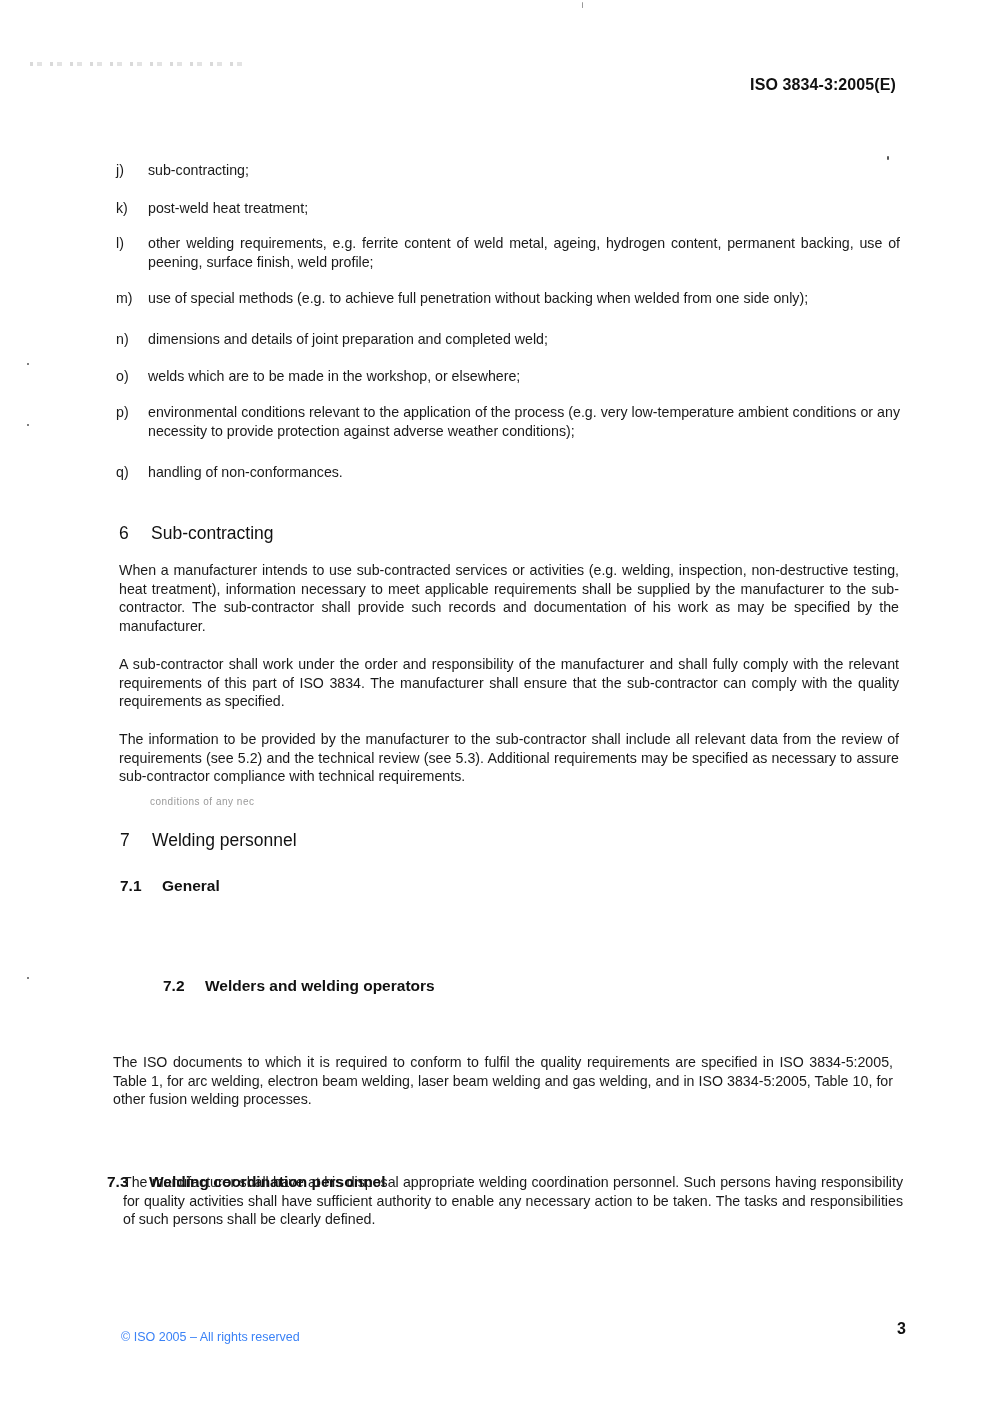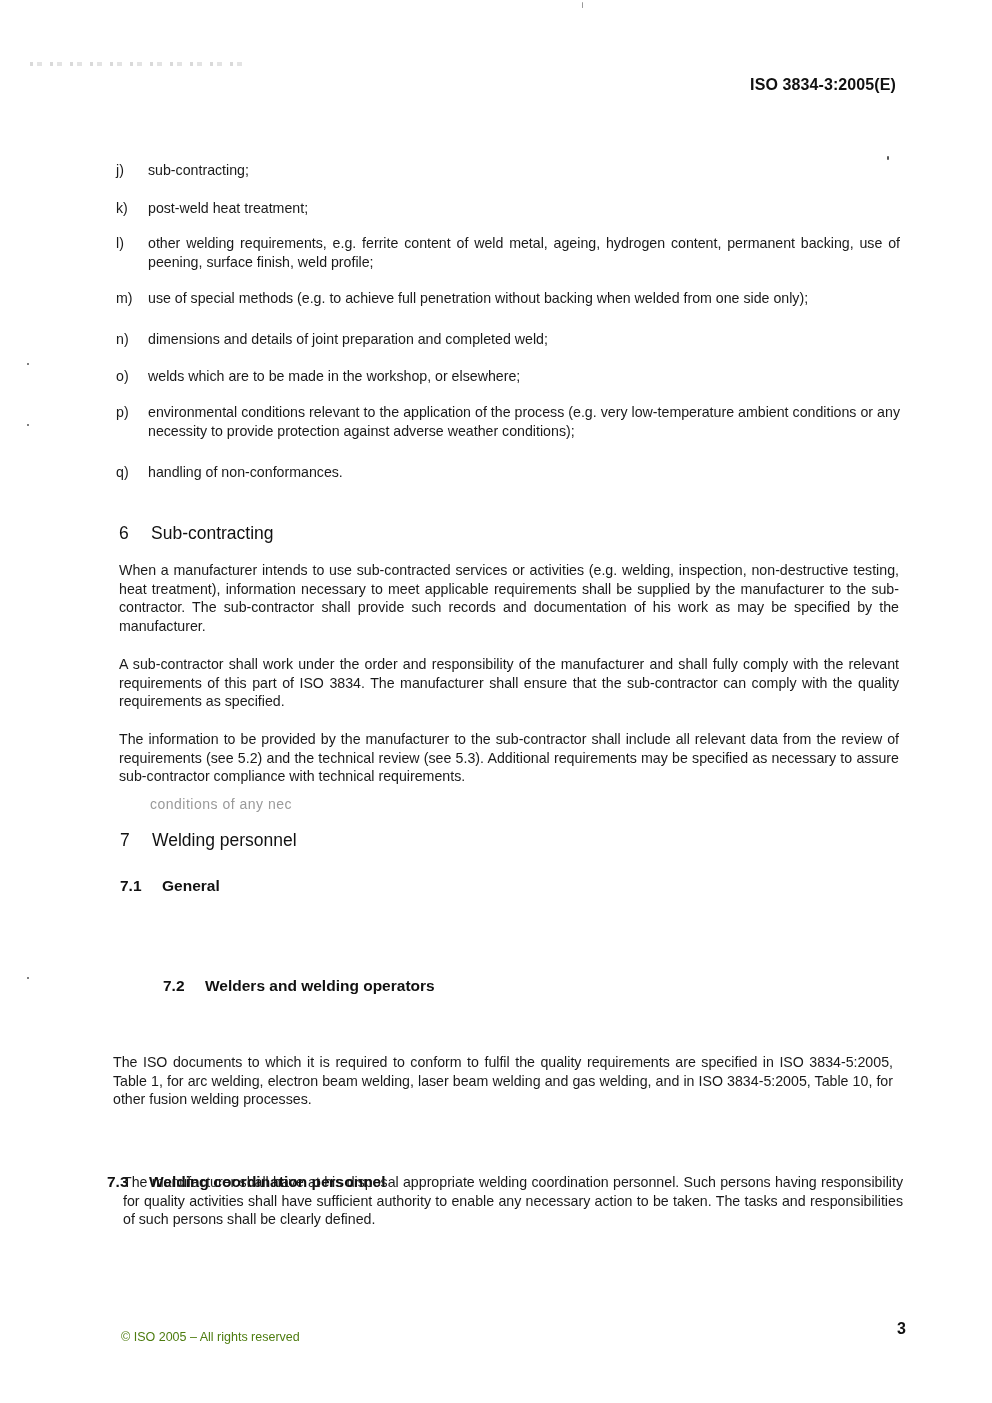--- a/index.html
+++ b/index.html
@@ -90,30 +90,30 @@
       width: 780px;
       font-size: 14.2px;
       line-height: 18.5px;
       text-align: justify;
       text-align-last: left;
     }
     .ghost {
       position: absolute;
       left: 150px;
       top: 796px;
-      font-size: 14px;
+      font-size: 10px;
       color: #9a9a9a;
       letter-spacing: 0.5px;
     }
     .footer-copy {
       position: absolute;
       left: 121px;
       top: 1330px;
       font-size: 12.5px;
-      color: #4d7c0f;
+      color: #3b82f6;
     }
     .footer-page {
       position: absolute;
       right: 86px;
       top: 1320px;
       font-size: 16px;
       font-weight: bold;
       color: #111;
     }
   </style>

